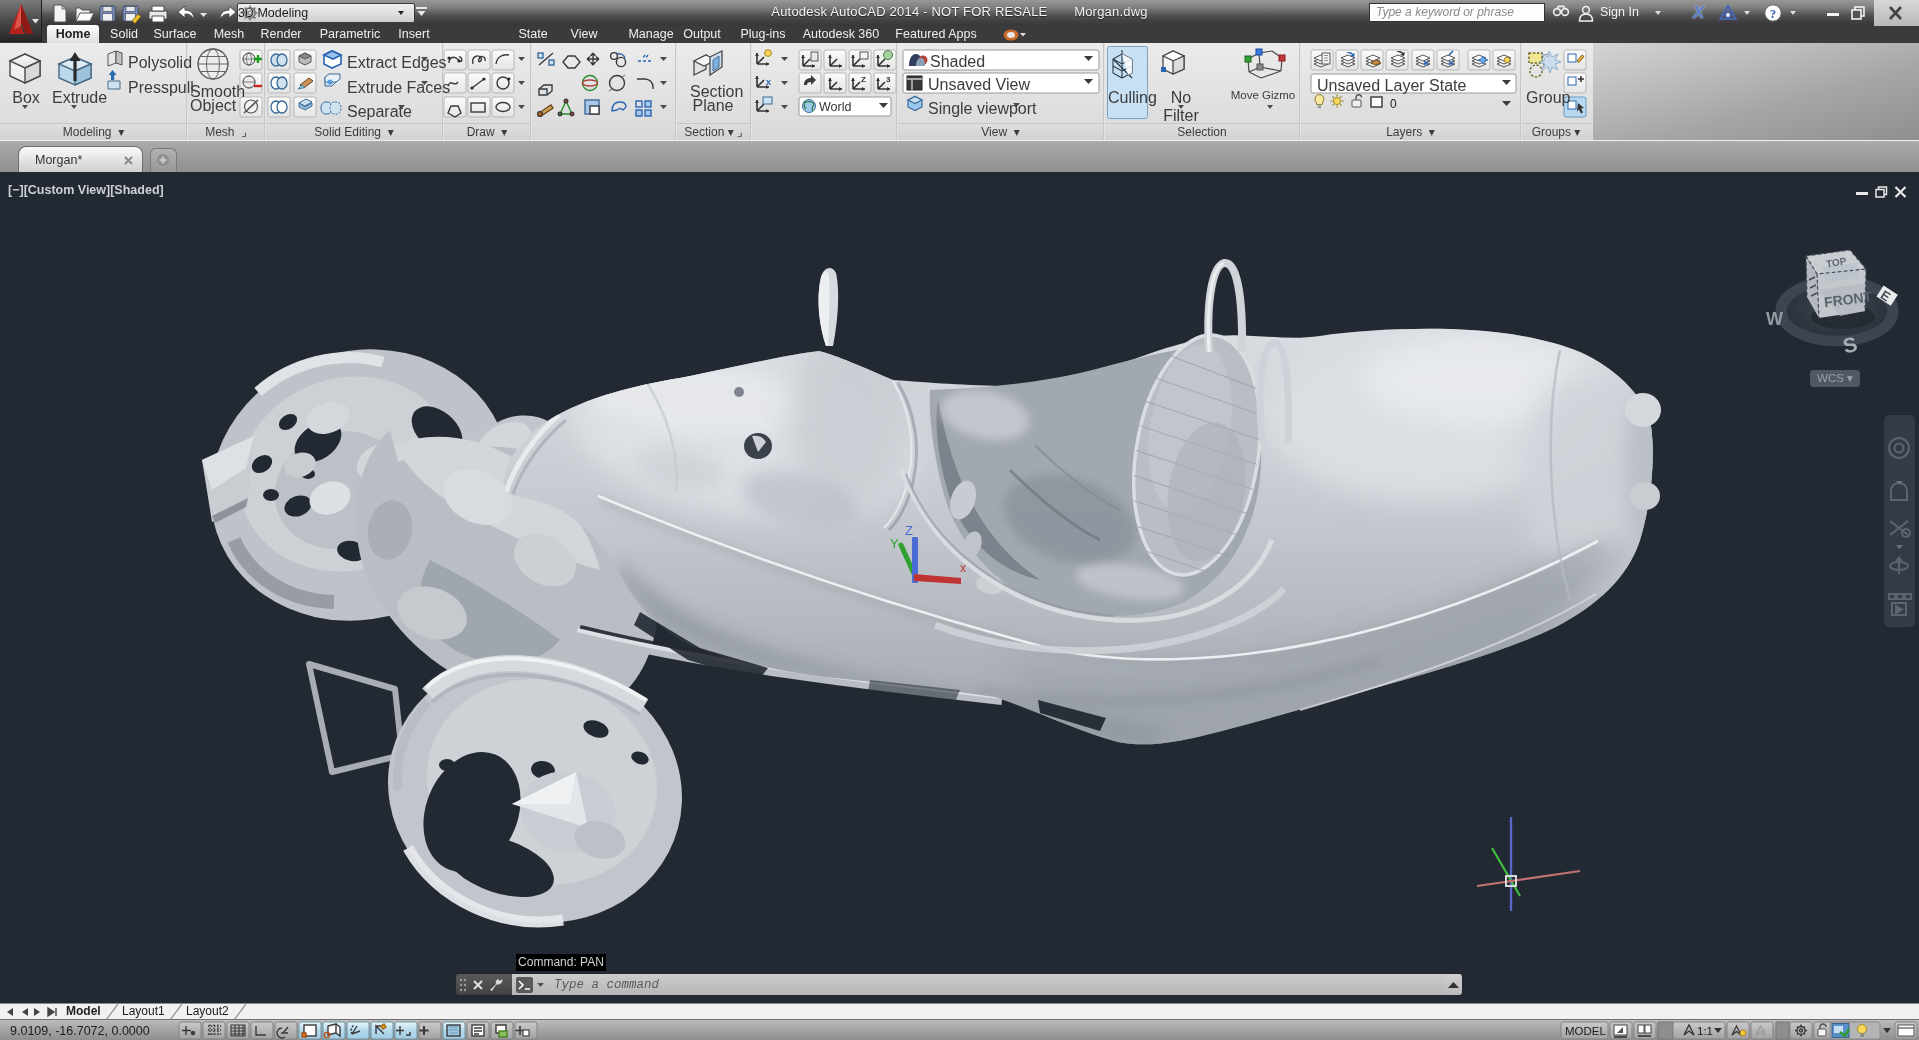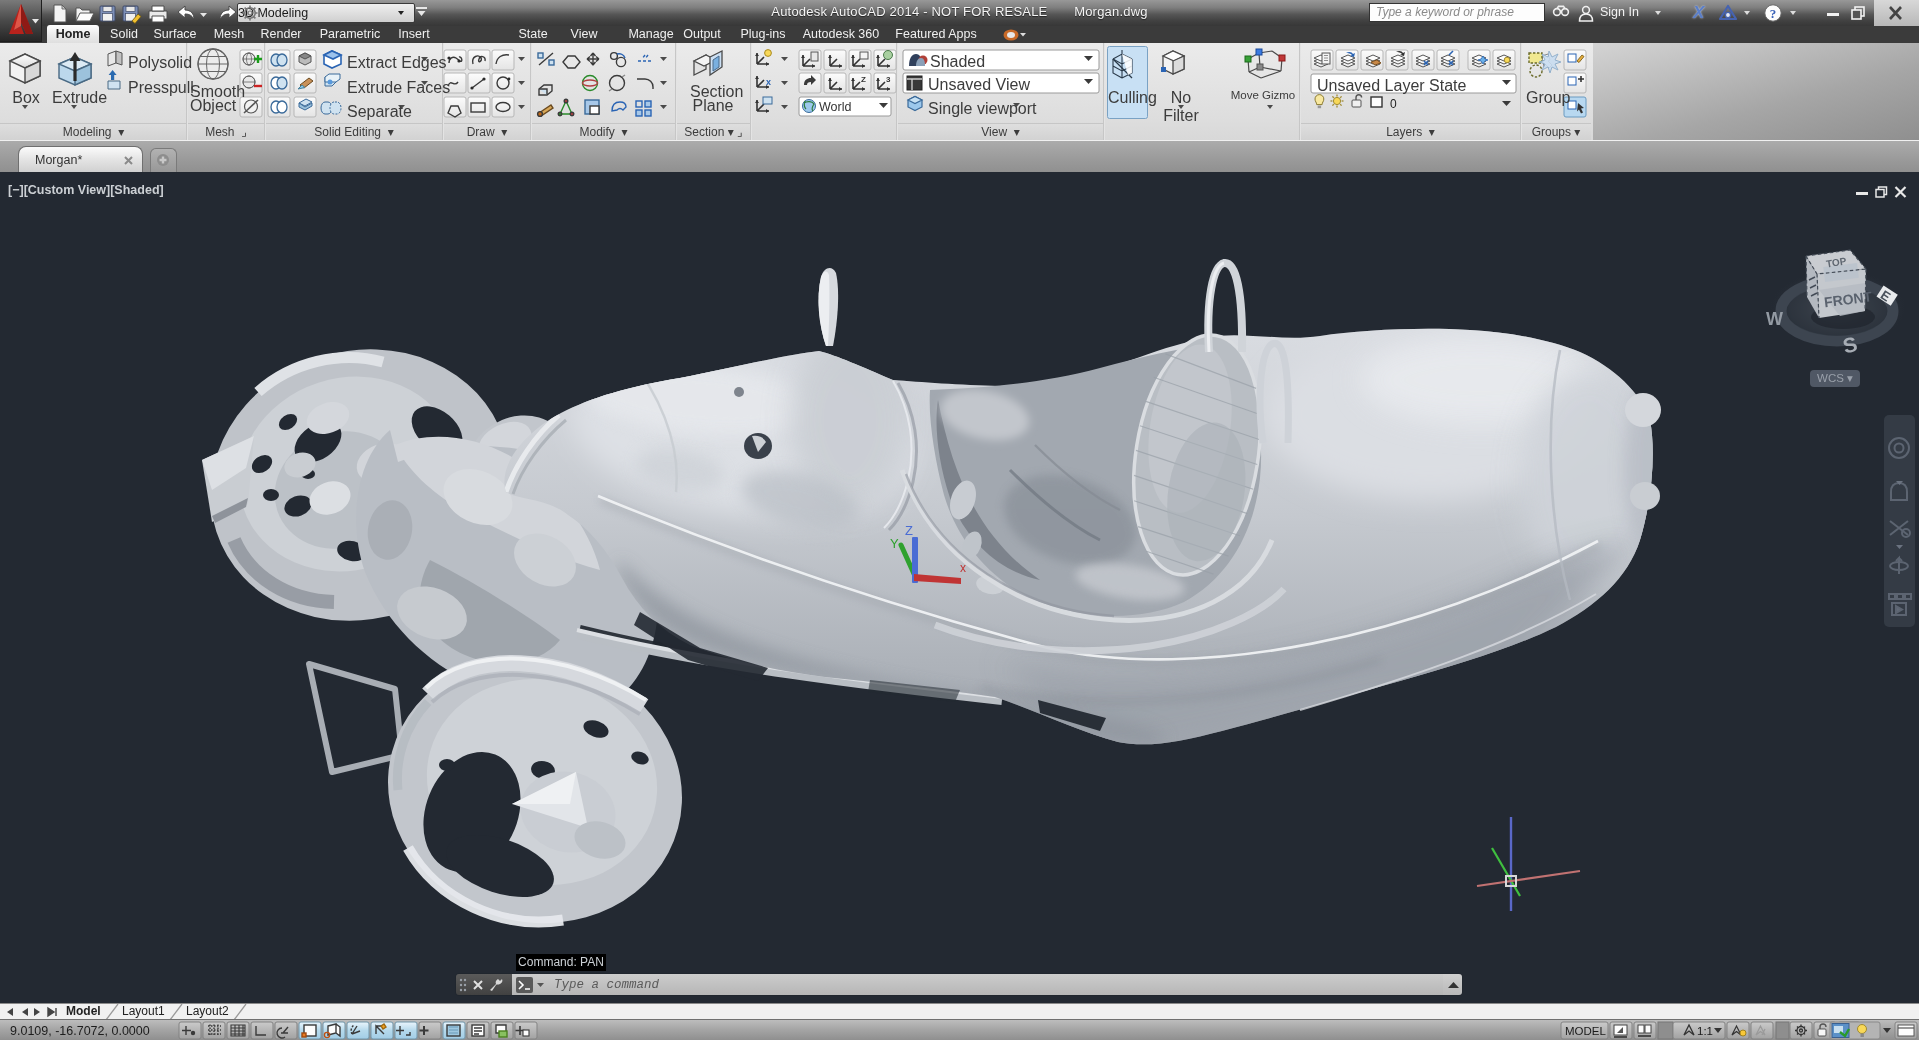--- a/index.html
+++ b/index.html
@@ -167,28 +167,28 @@
       </div>
     <div class="pnl" style="left:187px;width:78px">
         <div class="pnl-label">Mesh&nbsp;&nbsp;⌟</div>
       </div>
     <div class="pnl" style="left:265px;width:178px">
         <div class="pnl-label">Solid Editing&nbsp;&nbsp;▾</div>
       </div>
     <div class="pnl" style="left:443px;width:88px">
         <div class="pnl-label">Draw&nbsp;&nbsp;▾</div>
       </div>
-    <div class="pnl" style="left:531px;width:145px">
-        <div class="pnl-label">Modify&nbsp;&nbsp;▾</div>
-      </div>
     <div class="pnl" style="left:676px;width:75px">
         <div class="pnl-label">Section&nbsp;▾&nbsp;⌟</div>
       </div>
     <div class="pnl" style="left:897px;width:207px">
         <div class="pnl-label">View&nbsp;&nbsp;▾</div>
+      </div>
+    <div class="pnl" style="left:1104px;width:196px">
+        <div class="pnl-label">Selection</div>
       </div>
     <div class="pnl" style="left:1300px;width:221px">
         <div class="pnl-label">Layers&nbsp;&nbsp;▾</div>
       </div>
     <div class="pnl" style="left:1521px;width:70px">
         <div class="pnl-label">Groups&nbsp;▾</div>
       </div>
     <div class="pnl-sep" style="left:186px"></div>
       <div class="pnl-sep" style="left:264px"></div>
     <div class="pnl-sep" style="left:442px"></div>

